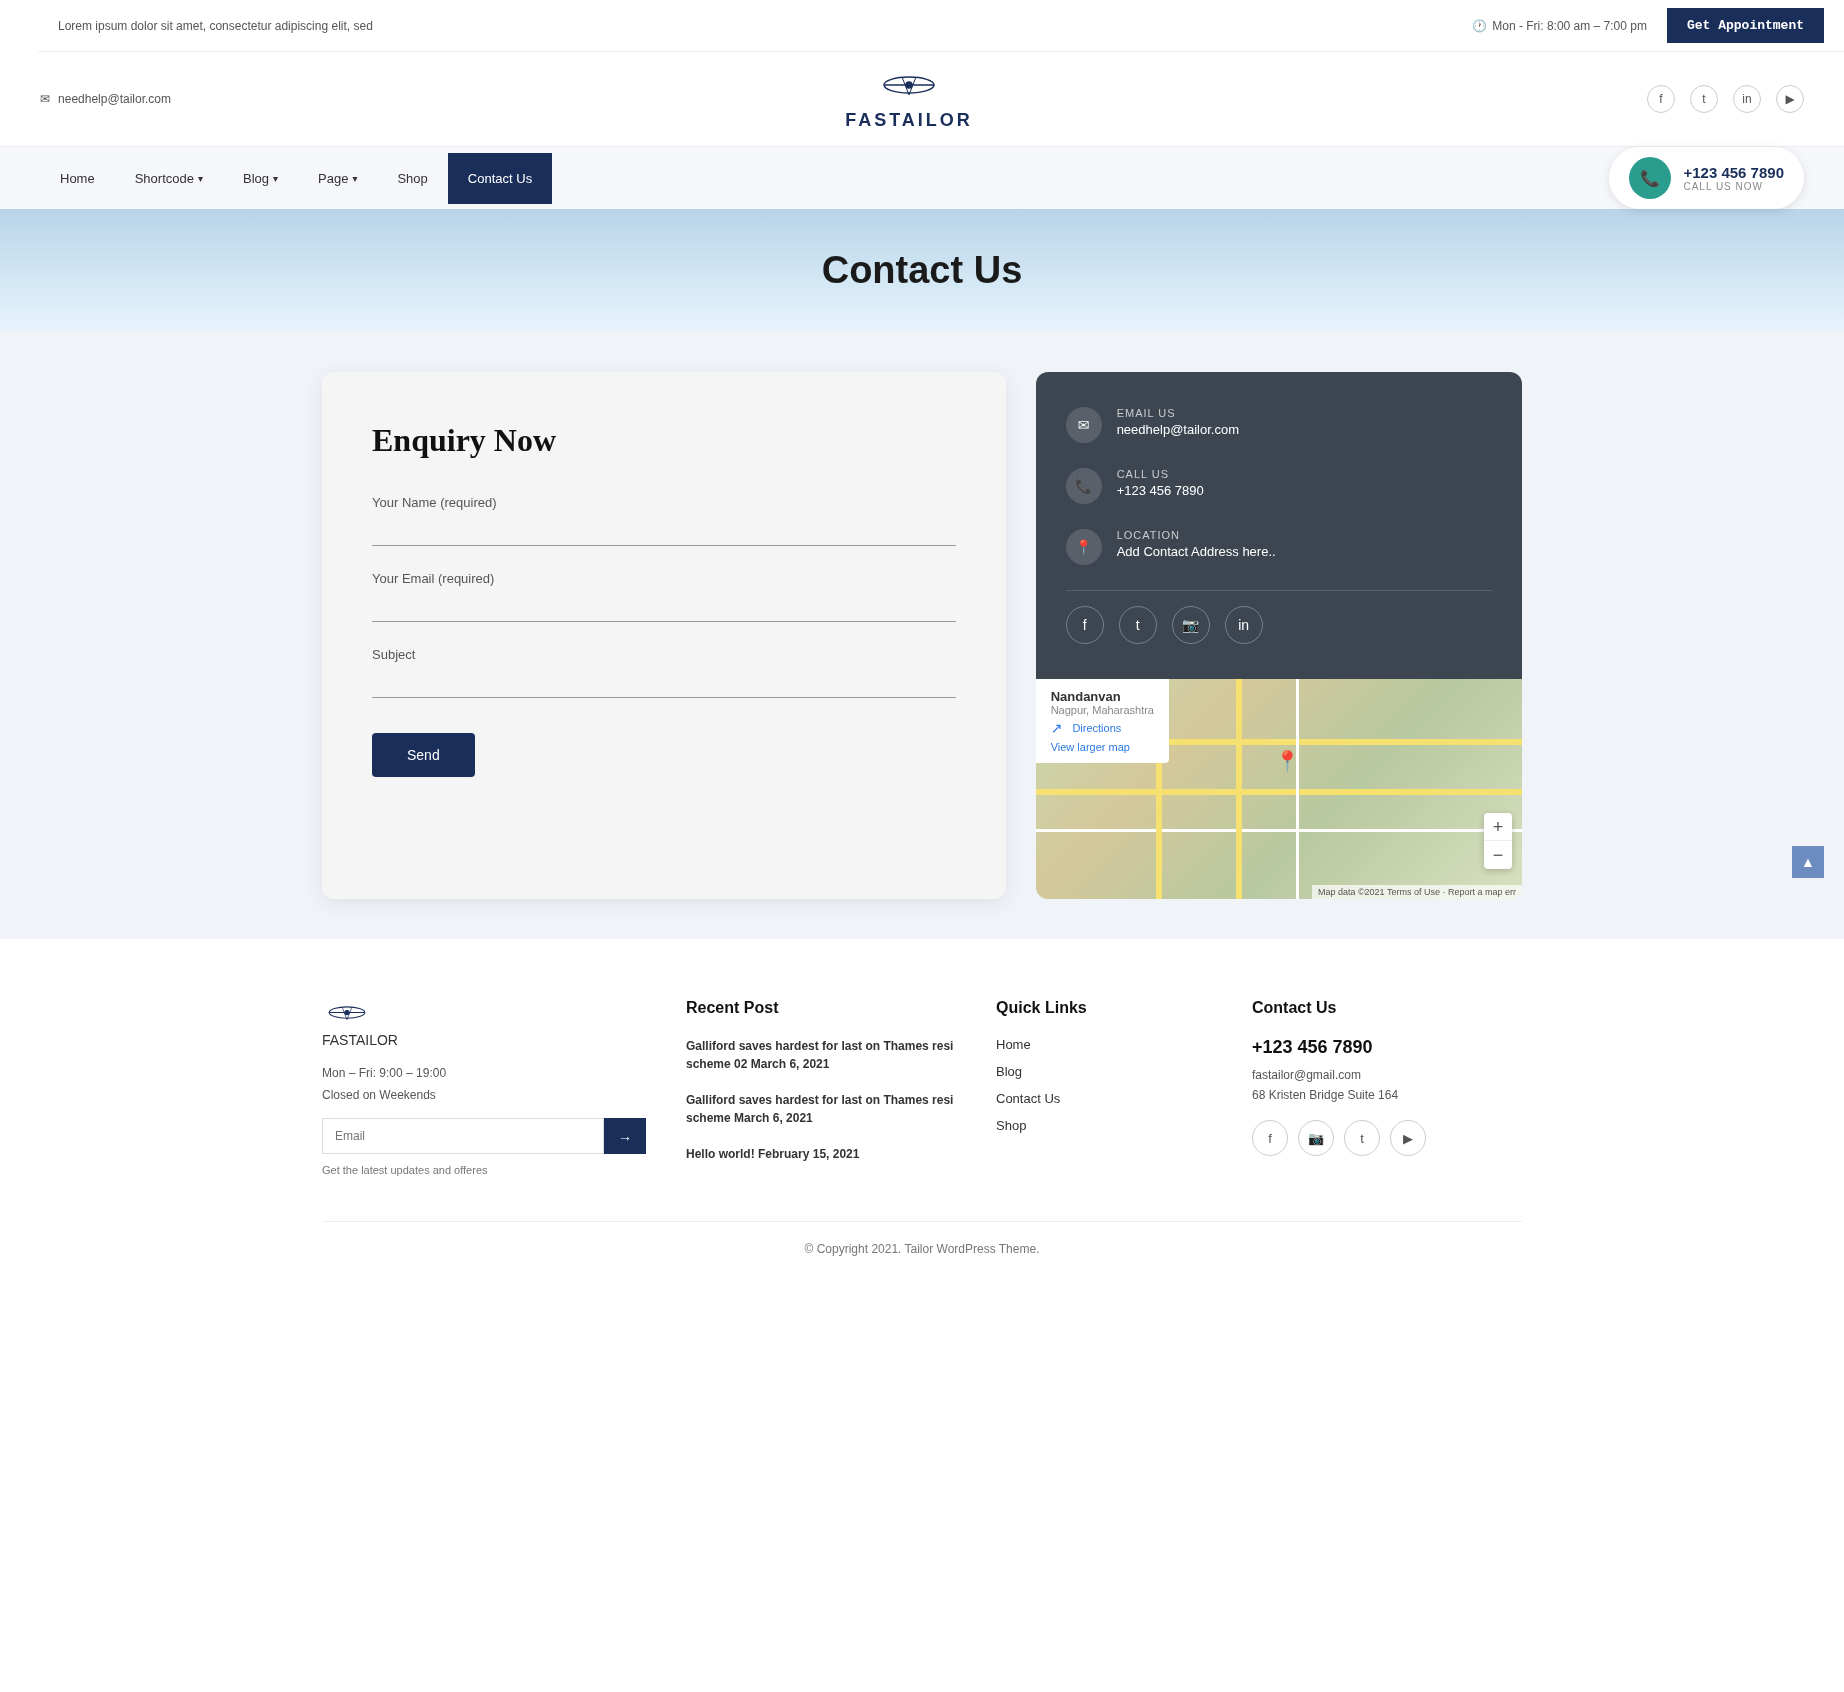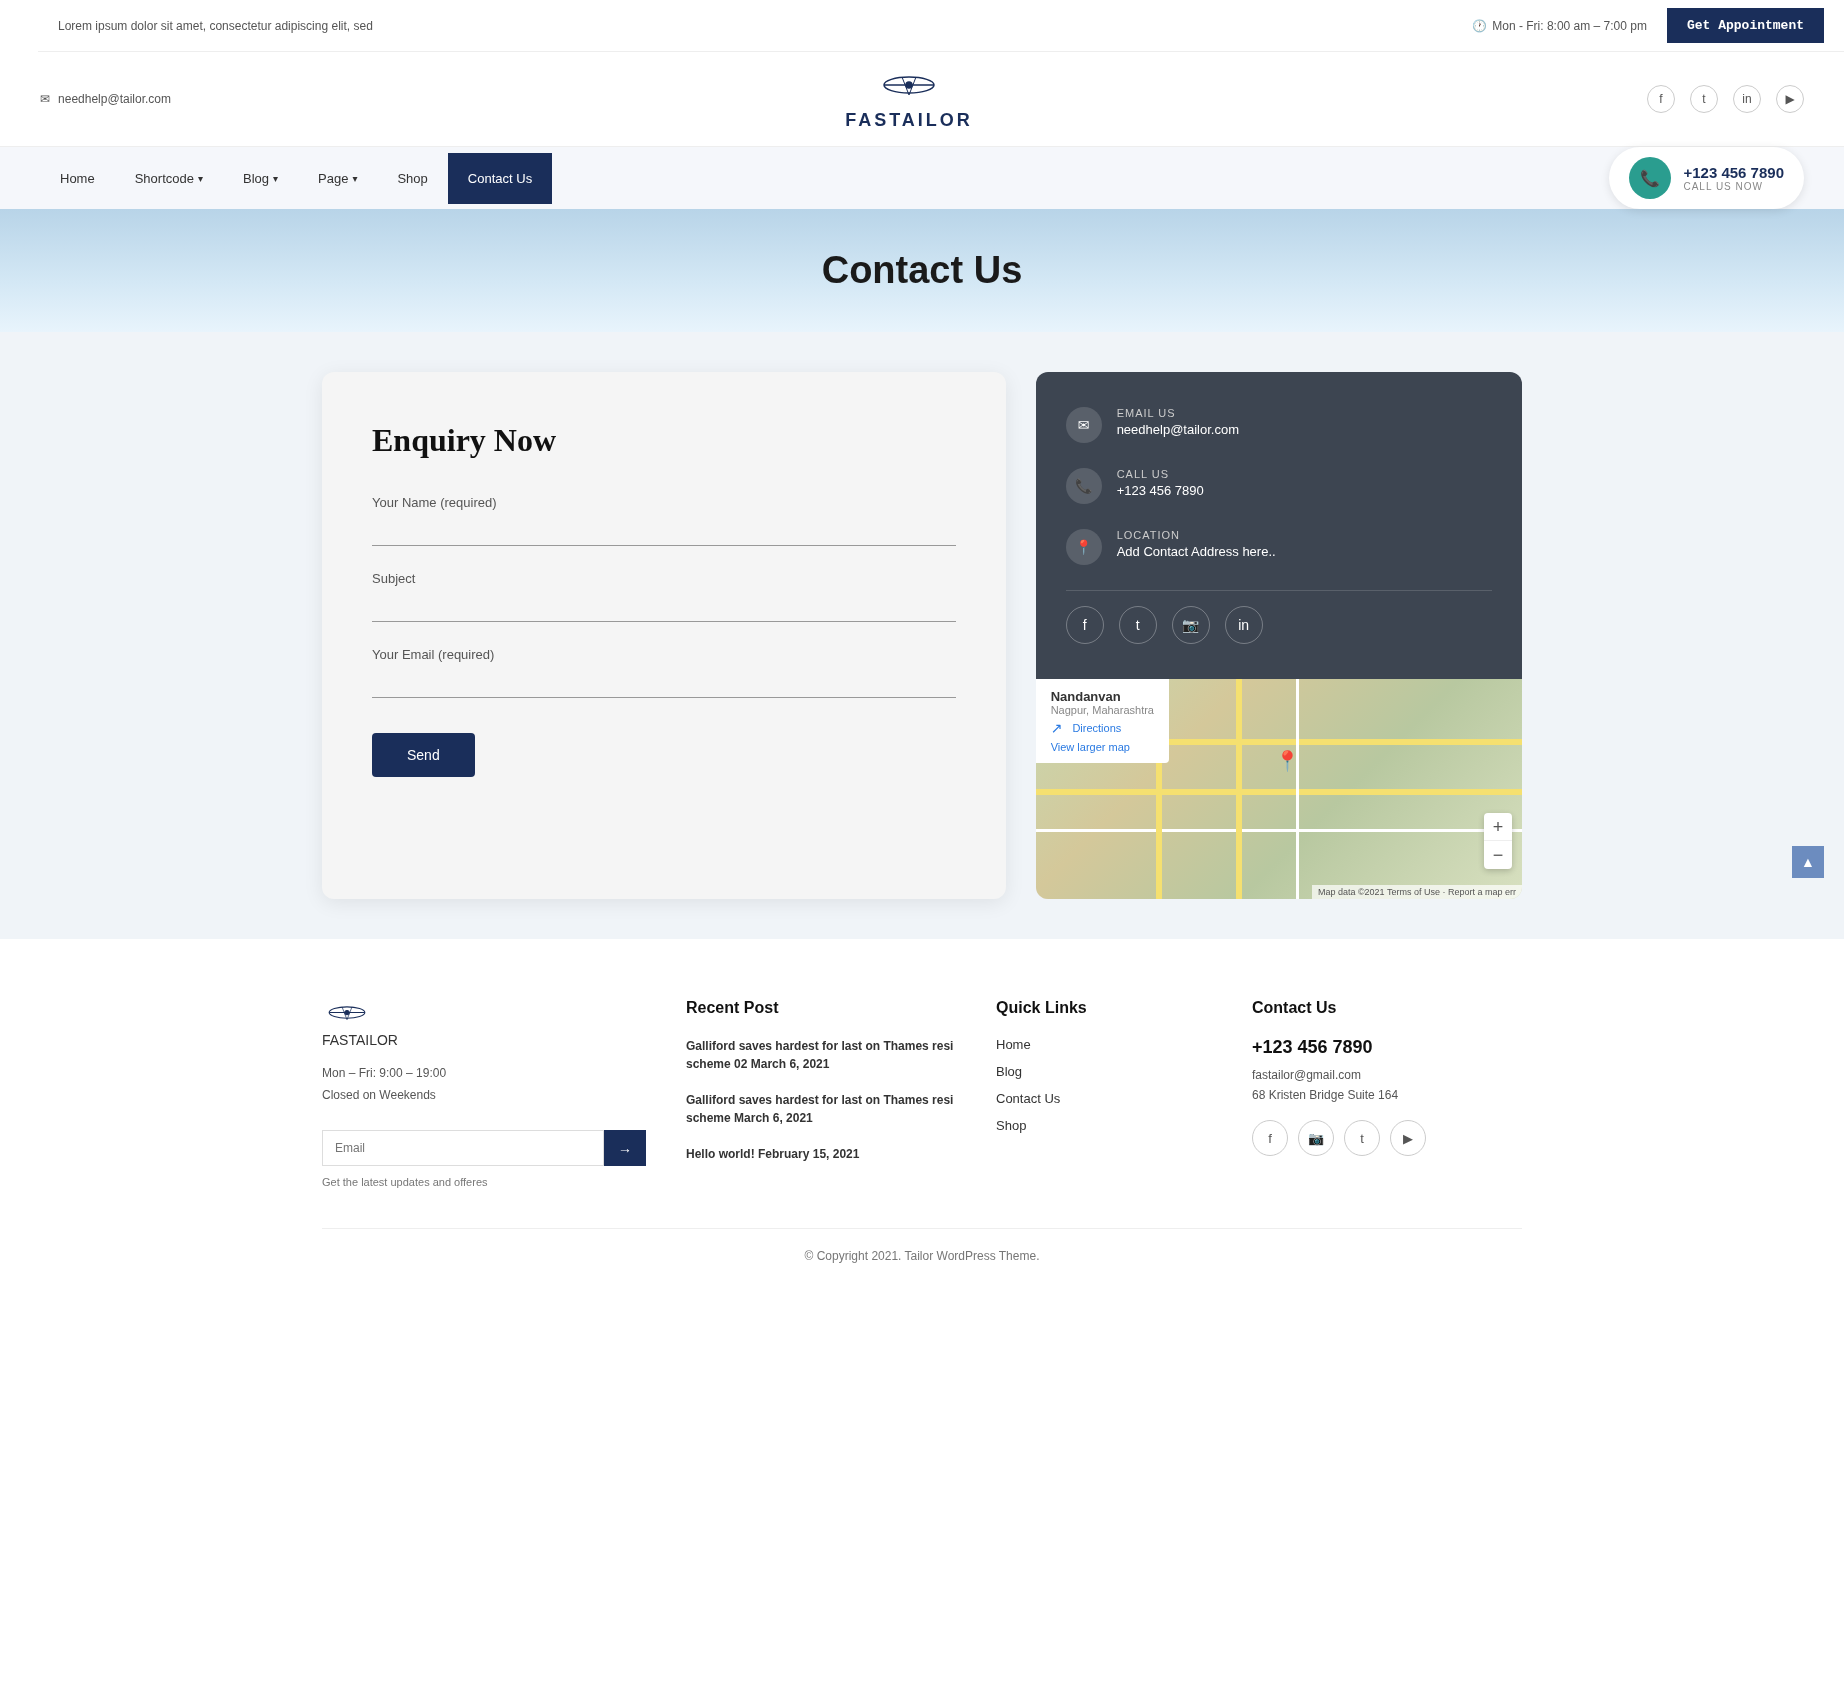--- a/index.html
+++ b/index.html
@@ -387,21 +387,21 @@
       border-bottom: 1px solid #eee;
     }
     .footer-schedule {
       font-size: 12px;
       color: #555;
       margin-top: 15px;
       line-height: 1.8;
     }
     .footer-email-row {
       display: flex;
-      margin-top: 24px;
+      margin-top: 12px;
       border-radius: 13px;
     }
     .footer-email-input {
       flex: 1;
       border: 1px solid #ddd;
       padding: 10px 12px;
       font-size: 12px;
       outline: none;
     }
     .footer-email-btn {
@@ -594,27 +594,27 @@
 
     <div class="form-card">
       <h2 class="form-title">Enquiry Now</h2>
 
       <div class="form-group">
         <label class="form-label">Your Name (required)</label>
         <input class="form-input" type="text" style="">
       </div>
 
       <div class="form-group">
+        <label class="form-label">Your Email (required)</label>
+        <input class="form-input" type="email" style="">
+      </div>
+
+      <div class="form-group">
         <label class="form-label">Subject</label>
         <input class="form-input" type="text" style="">
-      </div>
-
-      <div class="form-group">
-        <label class="form-label">Your Email (required)</label>
-        <input class="form-input" type="email" style="">
       </div>
 
 
       <button class="send-btn">Send</button>
     </div>
 
     <div class="contact-side">
       <div class="contact-info-card">
 
         <div class="contact-row">

